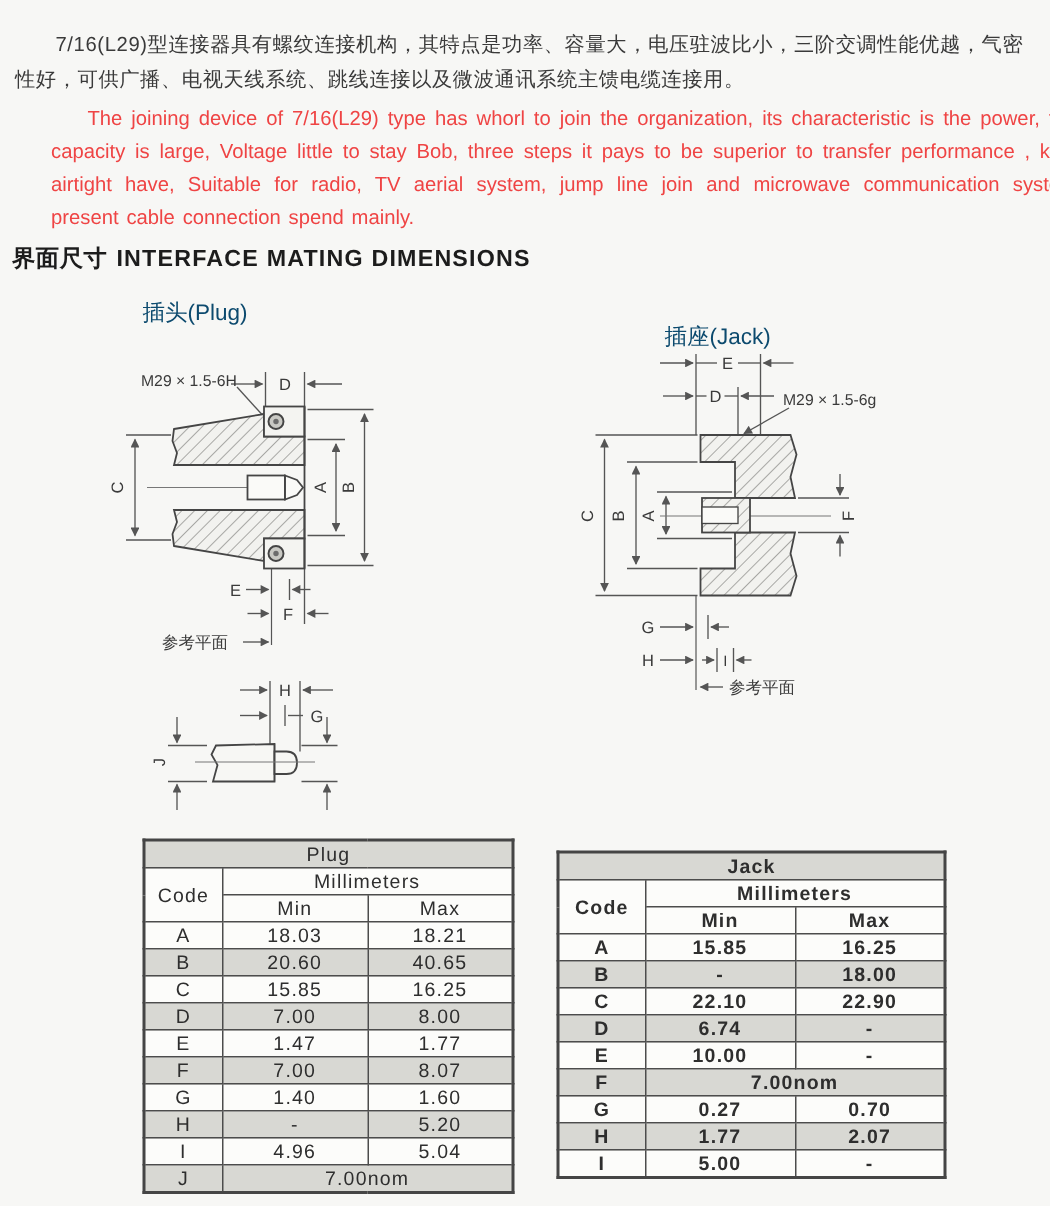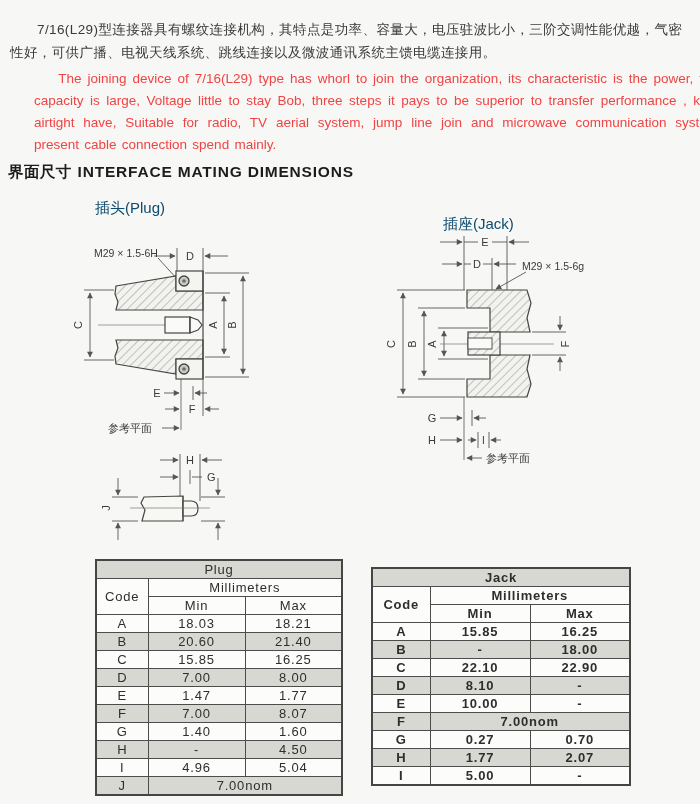--- a/index.html
+++ b/index.html
@@ -236,21 +236,21 @@
           <td>Max</td>
         </tr>
         <tr>
           <td>A</td>
           <td>18.03</td>
           <td>18.21</td>
         </tr>
         <tr class="shade">
           <td>B</td>
           <td>20.60</td>
-          <td>21.40</td>
+          <td>40.65</td>
         </tr>
         <tr>
           <td>C</td>
           <td>15.85</td>
           <td>16.25</td>
         </tr>
         <tr class="shade">
           <td>D</td>
           <td>7.00</td>
           <td>8.00</td>
@@ -266,21 +266,21 @@
           <td>8.07</td>
         </tr>
         <tr>
           <td>G</td>
           <td>1.40</td>
           <td>1.60</td>
         </tr>
         <tr class="shade">
           <td>H</td>
           <td>-</td>
-          <td>4.50</td>
+          <td>5.20</td>
         </tr>
         <tr>
           <td>I</td>
           <td>4.96</td>
           <td>5.04</td>
         </tr>
         <tr class="shade">
           <td>J</td>
           <td colspan="2">7.00nom</td>
         </tr>
@@ -317,21 +317,21 @@
           <td>-</td>
           <td>18.00</td>
         </tr>
         <tr>
           <td>C</td>
           <td>22.10</td>
           <td>22.90</td>
         </tr>
         <tr class="shade">
           <td>D</td>
-          <td>8.10</td>
+          <td>6.74</td>
           <td>-</td>
         </tr>
         <tr>
           <td>E</td>
           <td>10.00</td>
           <td>-</td>
         </tr>
         <tr class="shade">
           <td>F</td>
           <td colspan="2">7.00nom</td>

